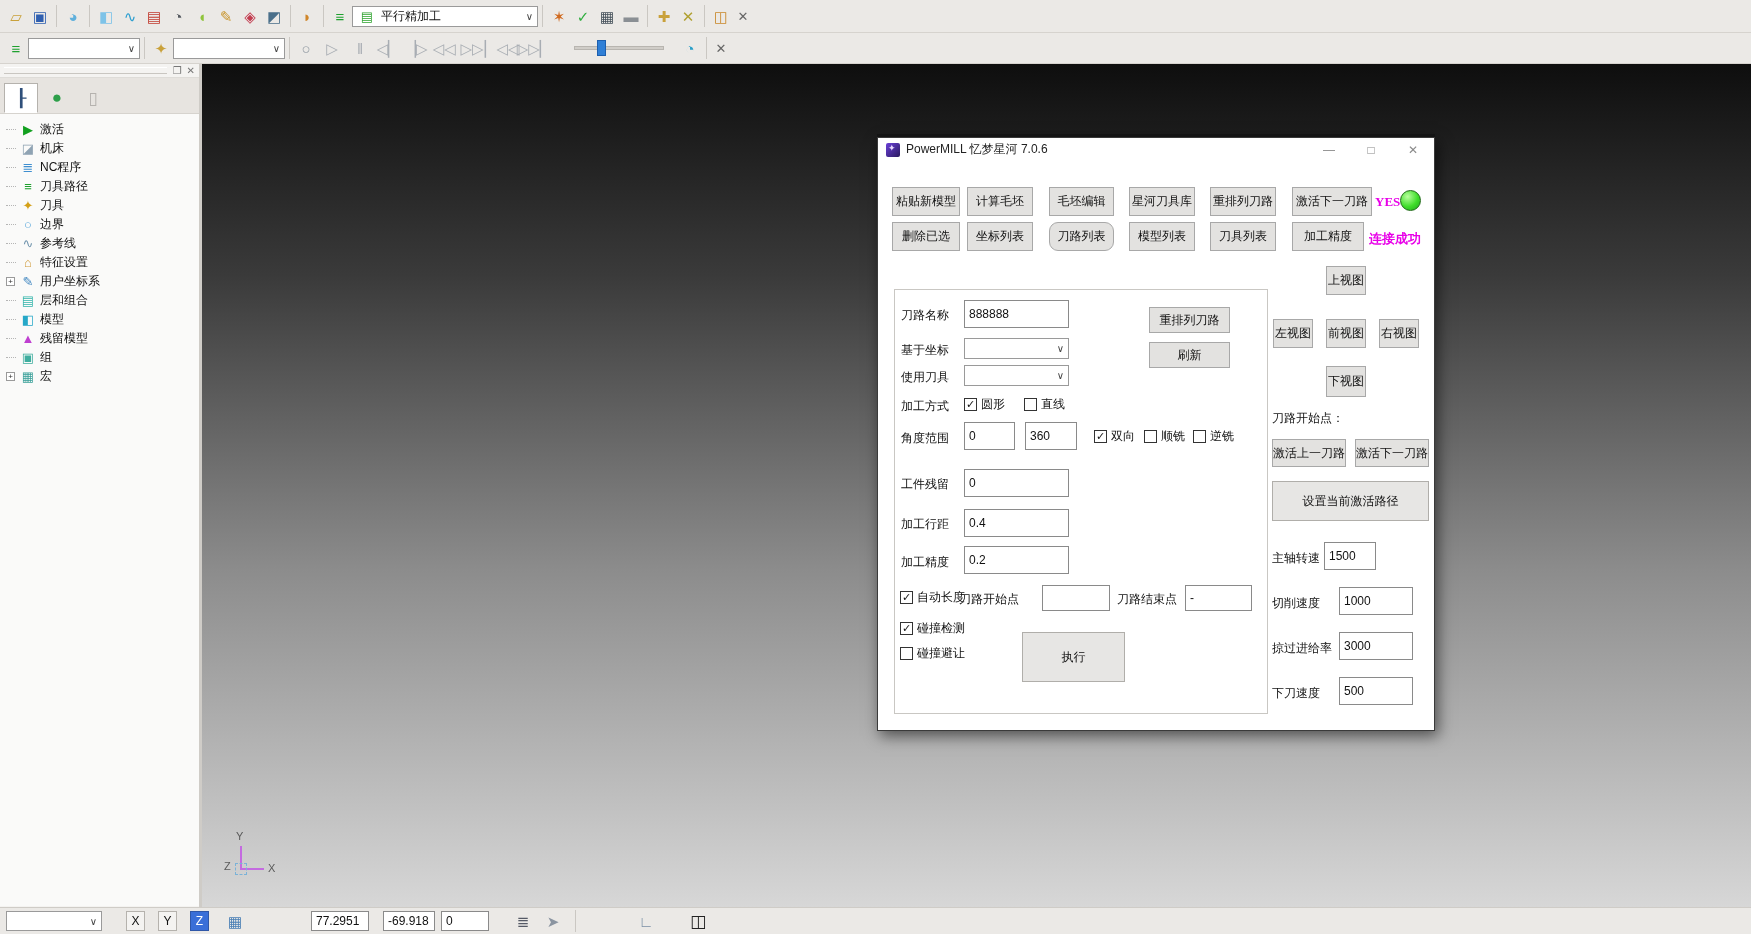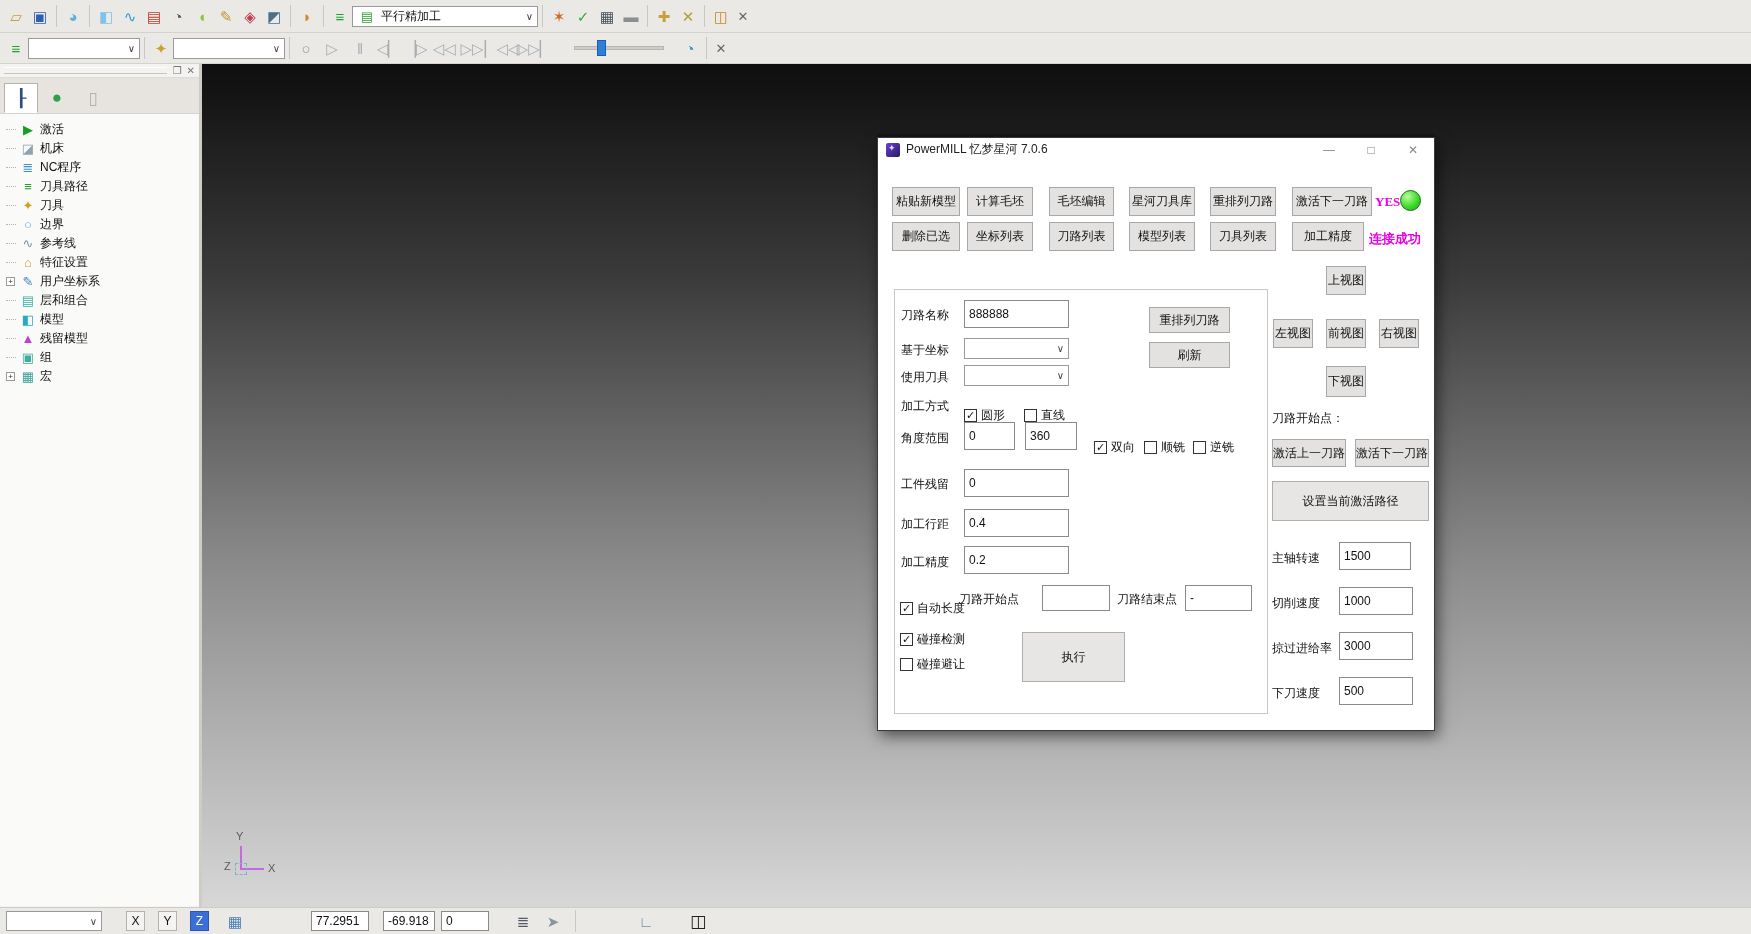--- a/index.html
+++ b/index.html
@@ -10,21 +10,21 @@
   .ico.sm{width:20px;height:20px;font-size:13px;}
   .sep{width:1px;height:22px;background:#cac7c2;margin:0 4px;}
   .tbar{background:#ebe9e6;border-bottom:1px solid #d6d3ce;}
   .combo{background:#fff;border:1px solid #9a9a9a;height:21px;display:flex;align-items:center;padding:0 4px;gap:4px;}
   .combo .caretbox{margin-left:auto;font-size:10px;color:#444;}
   .btn{background:#e3e2e0;border:1px solid #a8a8a8;display:flex;align-items:center;justify-content:center;font-size:12px;color:#111;cursor:default;}
   .tin{border:1px solid #8a8a8a;background:#fff;font-size:12px;padding:1px 4px;color:#111;}
   .lbl{font-size:12px;color:#111;white-space:nowrap;}
   .cb{width:13px;height:13px;border:1px solid #333;background:#fff;display:inline-flex;align-items:center;justify-content:center;font-size:11px;color:#111;margin-right:4px;flex:none;}
   .cb.on::after{content:"✓";margin-top:-1px;}
-  .cbrow{display:flex;align-items:center;margin-top:11px;}
+  .cbrow{display:flex;align-items:center;}
   
   #toolbar1{left:0;top:0;width:1751px;height:33px;display:flex;align-items:center;padding:0 4px;}
   #toolbar2{left:0;top:33px;width:1751px;height:31px;display:flex;align-items:center;padding:0 4px;background:#ebe9e6;border-bottom:1px solid #d6d3ce;}
   
   #explorer{left:0;top:64px;width:202px;height:843px;background:#f4f3f1;border-right:3px solid #cfccc7;}
   #exp-head{height:14px;border-bottom:1px solid #dedcd8;display:flex;align-items:center;padding:0 4px;}
   .grip{flex:1;height:7px;border-top:1px solid #fff;border-bottom:1px solid #c9c6c1;margin-right:6px;}
   #exp-tabs{height:36px;display:flex;align-items:flex-end;gap:2px;padding:2px 4px 0 4px;background:#e7e4e0;border-bottom:1px solid #d6d3ce;}
   .exptab{width:34px;height:30px;display:flex;align-items:center;justify-content:center;font-size:17px;border:1px solid transparent;}
   .exptab.active{background:#fff;border:1px solid #b5b2ad;border-bottom-color:#fff;}
@@ -246,21 +246,21 @@
   <div class="btn abs" style="left:89px;top:49px;width:66px;height:29px;">计算毛坯</div>
   <div class="btn abs" style="left:171px;top:49px;width:65px;height:29px;">毛坯编辑</div>
   <div class="btn abs" style="left:251px;top:49px;width:66px;height:29px;">星河刀具库</div>
   <div class="btn abs" style="left:332px;top:49px;width:66px;height:29px;">重排列刀路</div>
   <div class="btn abs" style="left:414px;top:49px;width:80px;height:29px;">激活下一刀路</div>
   <span class="abs magenta yes" style="left:497px;top:56px;">YES</span>
   <div class="abs indicator" style="left:522px;top:52px;"></div>
 
   <div class="btn abs" style="left:14px;top:84px;width:68px;height:29px;">删除已选</div>
   <div class="btn abs" style="left:89px;top:84px;width:66px;height:29px;">坐标列表</div>
-  <div class="btn abs" style="left:171px;top:84px;width:65px;height:29px;">刀路列表</div>
+  <div class="btn abs" style="left:171px;top:84px;width:65px;height:29px;border-radius:9px;">刀路列表</div>
   <div class="btn abs" style="left:251px;top:84px;width:66px;height:29px;">模型列表</div>
   <div class="btn abs" style="left:332px;top:84px;width:66px;height:29px;">刀具列表</div>
   <div class="btn abs" style="left:414px;top:84px;width:72px;height:29px;">加工精度</div>
   <span class="abs magenta" style="left:491px;top:92px;font-size:13px;">连接成功</span>
 
 
   <div id="tabpanel">
     <span class="lbl abs" style="left:6px;top:17px;">刀路名称</span>
     <input class="tin abs" style="left: 69px; top: 10px; width: 105px; height: 28px;" value="888888">
     <div class="btn abs" style="left:254px;top:17px;width:81px;height:26px;">重排列刀路</div>
@@ -338,21 +338,21 @@
   <div class="btn abs" style="left:448px;top:181px;width:40px;height:29px;">前视图</div>
   <div class="btn abs" style="left:501px;top:181px;width:40px;height:29px;">右视图</div>
   <div class="btn abs" style="left:448px;top:228px;width:40px;height:31px;">下视图</div>
 
   <span class="lbl abs" style="left:394px;top:272px;">刀路开始点：</span>
   <div class="btn abs" style="left:394px;top:301px;width:74px;height:28px;">激活上一刀路</div>
   <div class="btn abs" style="left:477px;top:301px;width:74px;height:28px;">激活下一刀路</div>
   <div class="btn gbtn abs" style="left:394px;top:343px;width:157px;height:40px;">设置当前激活路径</div>
 
   <span class="lbl abs" style="left:394px;top:412px;">主轴转速</span>
-  <input class="tin abs" style="left: 461px; top: 404px; width: 72px; height: 28px;" value="1500">
+  <input class="tin abs" style="left: 446px; top: 404px; width: 52px; height: 28px;" value="1500">
   <span class="lbl abs" style="left:394px;top:457px;">切削速度</span>
   <input class="tin abs" style="left: 461px; top: 449px; width: 74px; height: 28px;" value="1000">
   <span class="lbl abs" style="left:394px;top:502px;">掠过进给率</span>
   <input class="tin abs" style="left: 461px; top: 494px; width: 74px; height: 28px;" value="3000">
   <span class="lbl abs" style="left:394px;top:547px;">下刀速度</span>
   <input class="tin abs" style="left: 461px; top: 539px; width: 74px; height: 28px;" value="500">
 </div>
 
 <div id="statusbar" class="abs">
   <div class="combo" style="width:96px;height:20px;">

